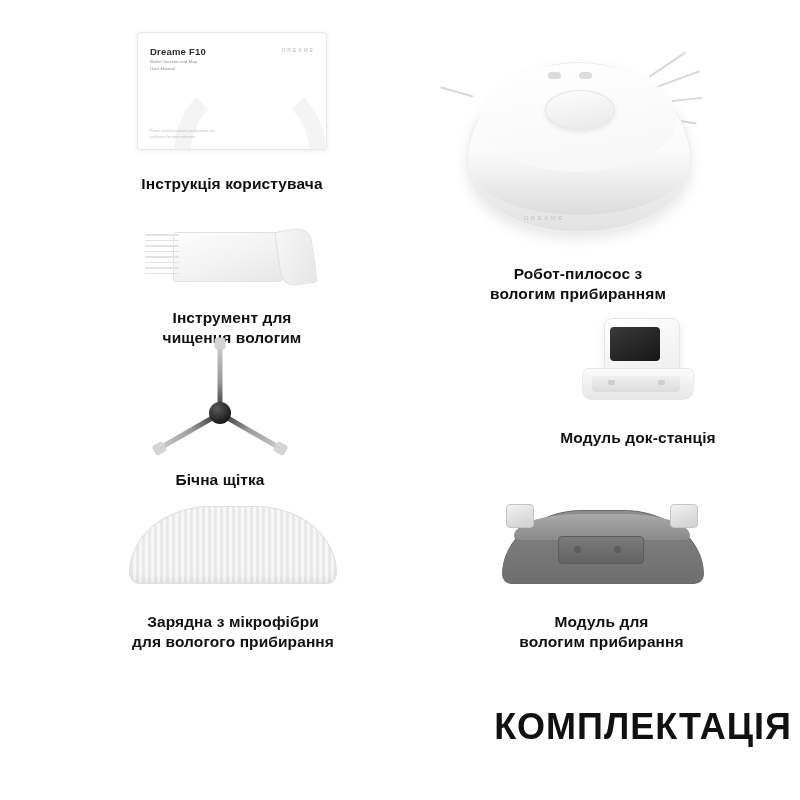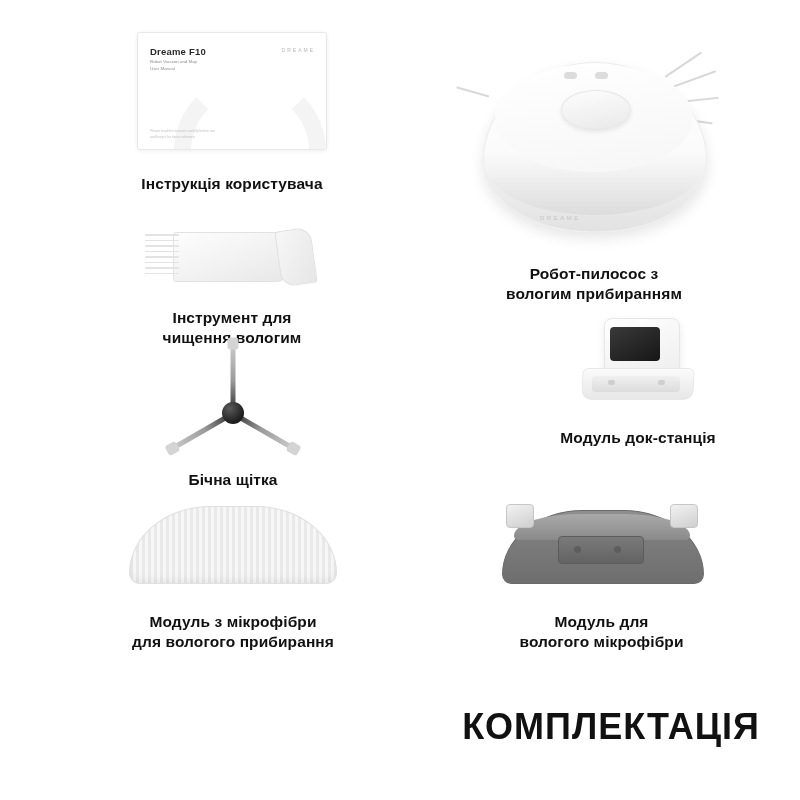--- a/index.html
+++ b/index.html
@@ -11,20 +11,21 @@
     height: 800px;
     background: #ffffff;
     font-family: "Liberation Sans", sans-serif;
     color: #1a1a1a;
     overflow: hidden;
   }
   .page {
     position: relative;
     width: 760px;
     height: 800px;
+    padding-left: 32px;
   }
 
   
   .item {
     position: absolute;
     display: flex;
     flex-direction: column;
     align-items: center;
   }
   .item-caption {
@@ -414,43 +415,43 @@
           <i></i>
           <i></i>
           <i></i>
       </div>
       <div class="tool-blade"></div>
     </div>
     <div class="item-caption" style="margin-top:18px;">Інструмент для
 чищення вологим</div>
   </div>
 
-  <div class="item" style="left:143px; top:360px; width:180px;">
+  <div class="item" style="left:130px; top:360px; width:180px;">
     <div class="art brush">
       <div class="arm a1">
           <div class="tip"></div>
         </div>
       <div class="arm a2">
           <div class="tip"></div>
         </div>
       <div class="arm a3">
           <div class="tip"></div>
         </div>
       <div class="hub"></div>
     </div>
     <div class="item-caption" style="margin-top:6px;">Бічна щітка</div>
   </div>
 
   <div class="item" style="left:113px; top:506px; width:240px;">
     <div class="art mop"></div>
-    <div class="item-caption" style="margin-top:28px;">Модуль з мікрофібри
+    <div class="item-caption" style="margin-top:28px;">Зарядна з мікрофібри
 для вологого прибирання</div>
   </div>
 
-  <div class="item" style="left:464px; top:38px; width:260px;">
+  <div class="item" style="left:448px; top:38px; width:260px;">
     <div class="art robot">
       <div class="whisker" style="left:196px; top:38px; width:44px; transform:rotate(-34deg);"></div>
       <div class="whisker" style="left:198px; top:50px; width:52px; transform:rotate(-20deg);"></div>
       <div class="whisker" style="left:200px; top:64px; width:50px; transform:rotate(-6deg);"></div>
       <div class="whisker" style="left:198px; top:78px; width:46px; transform:rotate(8deg);"></div>
       <div class="whisker" style="left:20px; top:58px; width:34px; transform:rotate(196deg);"></div>
       <div class="body">
         <div class="bumper" style="left:4px; top:104px; width:214px;"></div>
         <div class="brand">DREAME</div>
       </div>
@@ -481,17 +482,17 @@
     <div class="art module">
       <div class="mbody"></div>
       <div class="mtop"></div>
       <div class="panel"></div>
       <div class="clip" style="left:10px;"></div>
       <div class="clip" style="right:10px;"></div>
       <div class="hole" style="left:78px; top:44px;"></div>
       <div class="hole" style="left:118px; top:44px;"></div>
     </div>
     <div class="item-caption" style="margin-top:26px;">Модуль для
-вологого мікрофібри</div>
+вологим прибирання</div>
   </div>
 
   <div class="main-title">КОМПЛЕКТАЦІЯ</div>
 </div>
 
 </body></html>

